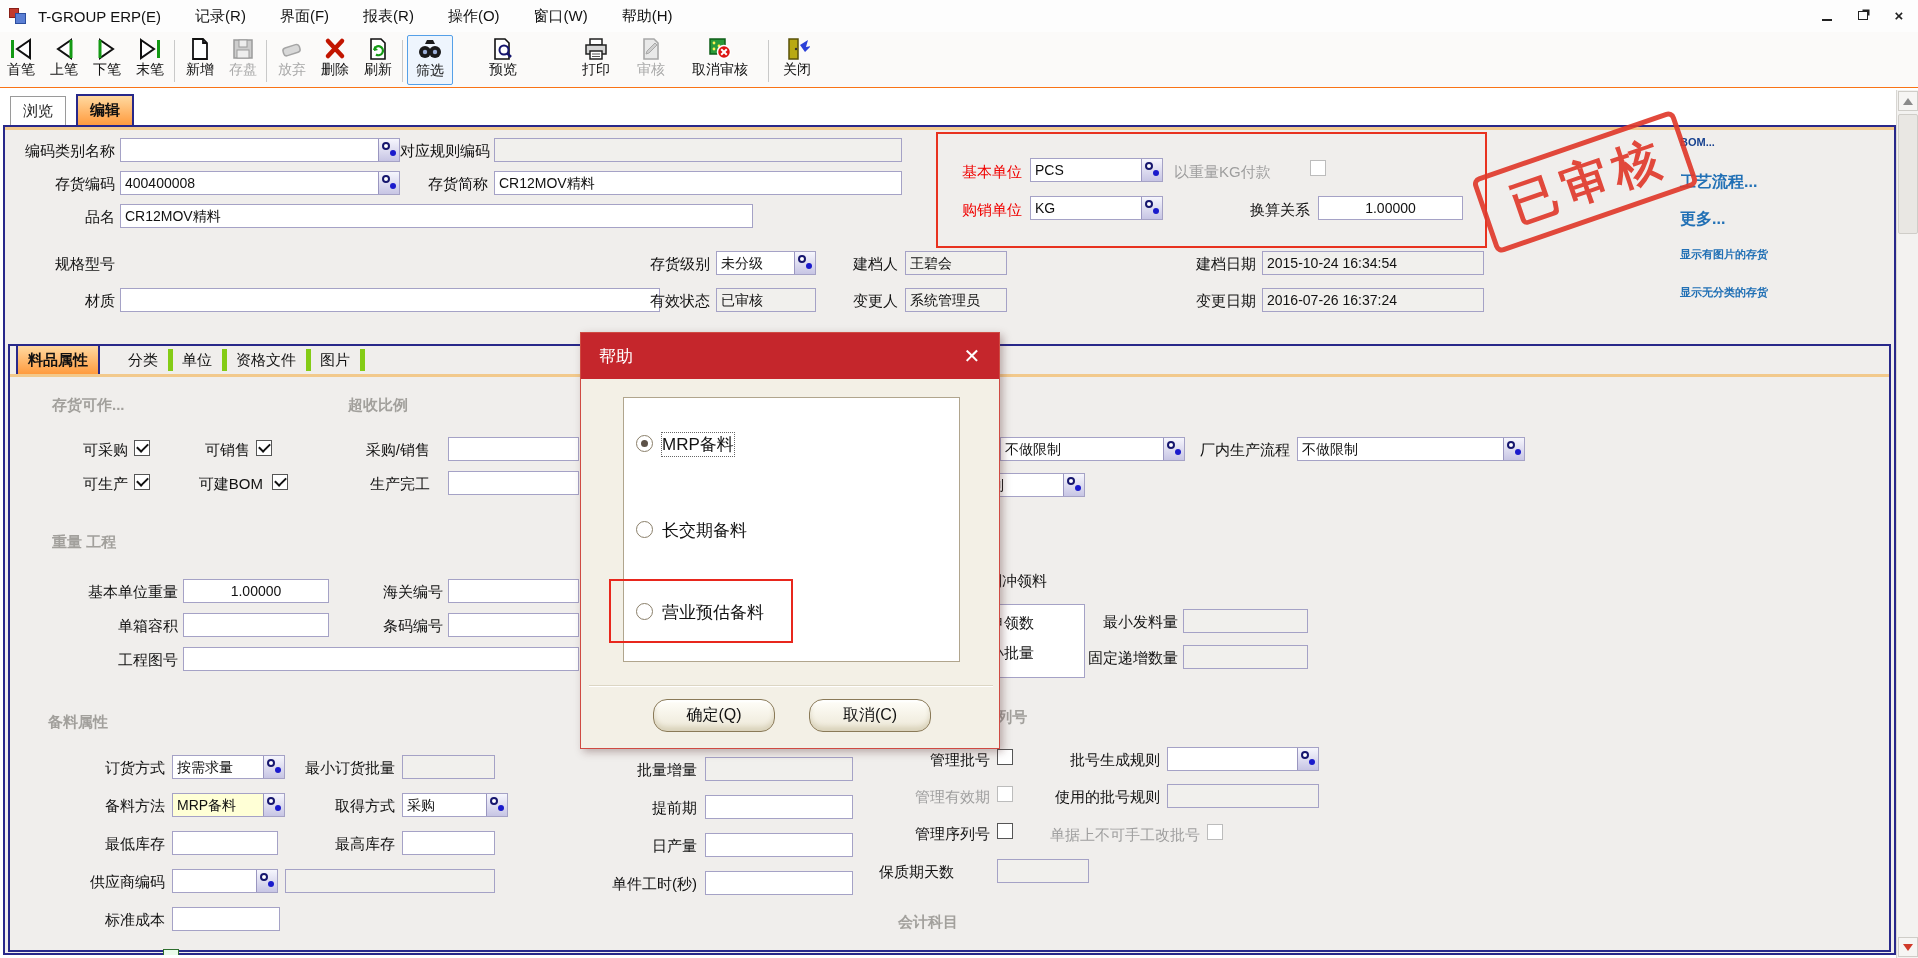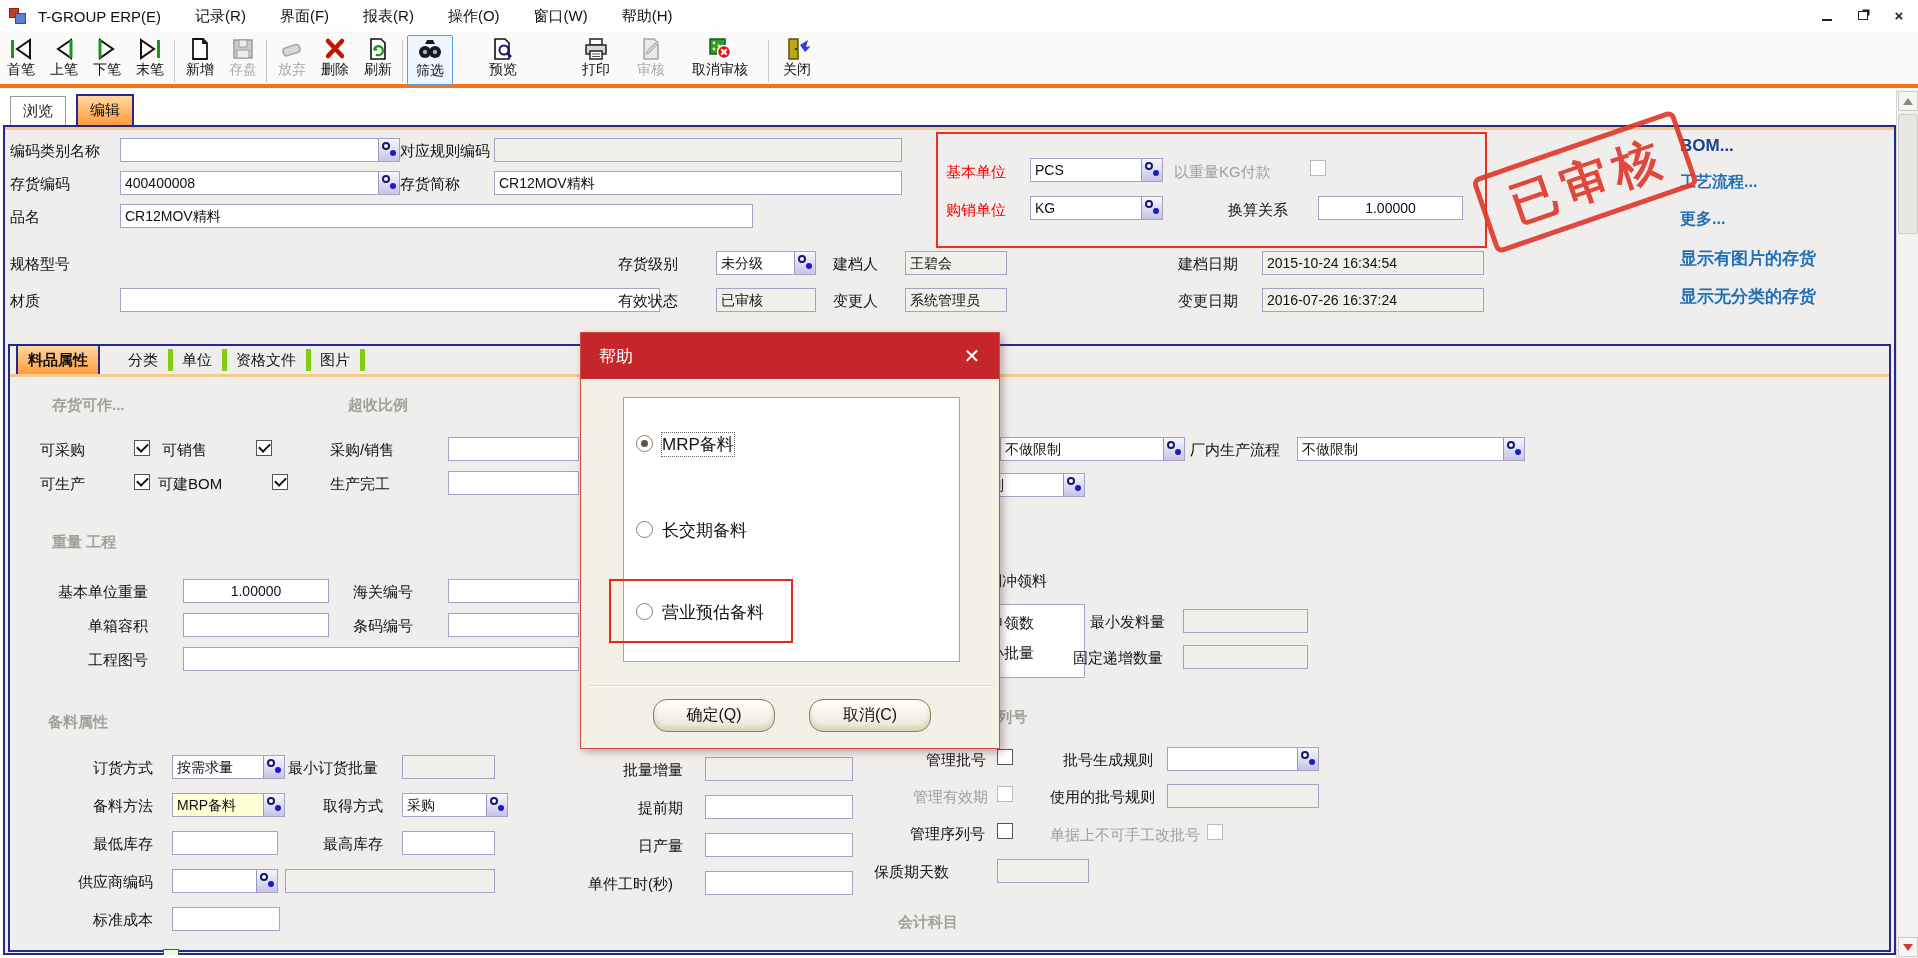--- a/index.html
+++ b/index.html
@@ -10,39 +10,39 @@
 .titlebar{position:absolute;left:0;top:0;width:100%;height:32px;background:#fdfdfd;display:flex;align-items:center}
 .appicon{position:relative;width:20px;height:20px;margin:0 10px 0 8px}
 .appicon .sqa{position:absolute;left:1px;top:2px;width:10px;height:10px;background:#c23a2e;border:1px solid #8a2018}
 .appicon .sqb{position:absolute;left:7px;top:7px;width:11px;height:11px;background:#5b7fd4;border:1px solid #2c4e9e}
 .menuitem{font-size:15px;margin-right:34px;white-space:nowrap;cursor:default}
 .winbtns{position:absolute;right:8px;top:4px;display:flex;gap:14px}
 .wb{width:22px;height:22px;display:flex;align-items:center;justify-content:center;font-size:15px;font-weight:bold;color:#222}
 .wb .minbar{width:10px;height:2px;background:#222;margin-top:10px}
 .wb .restsq{width:10px;height:9px;border:1.5px solid #222;box-shadow:3px -3px 0 -1.5px #222}
 
-.toolbar{position:absolute;left:0;top:32px;width:100%;height:56px;background:#fbfaf9;border-bottom:4px solid #f97316}
+.toolbar{position:absolute;left:0;top:32px;width:100%;height:56px;background:#fbfaf9;border-bottom:1px solid #f97316}
 .tbtn{position:absolute;top:3px;height:50px;display:flex;flex-direction:column;align-items:center;justify-content:flex-start;font-size:14px;white-space:nowrap;cursor:pointer}
 .tbtn .ticon{height:26px;display:flex;align-items:flex-end}
 .tbtn.dis{color:#a9a9a9;cursor:default}
 .tbtn.hl{border:1px solid #55a0e8;background:#eef5fd;border-radius:2px}
 .tsep{position:absolute;top:8px;width:1px;height:42px;background:#c9c9c9}
 
 .vtab{position:absolute;top:96px;height:29px;padding:0 12px;font-size:15px;display:flex;align-items:center;cursor:pointer}
 .vtab.inactive{background:#fff;border:1px solid #9a9a9a;border-bottom:none;color:#222}
-.vtab.active{background:linear-gradient(#ffd9a0,#ff9b3e);border:2px solid #28288a;border-bottom:none;font-weight:normal}
+.vtab.active{background:linear-gradient(#ffd9a0,#ff9b3e);border:2px solid #28288a;border-bottom:none;font-weight:bold}
 
 .outerframe{position:absolute;left:3px;top:125px;width:1893px;height:830px;border:2px solid #28288a;background:#f0eeec}
 .tanline{position:absolute;background:#f2c98c}
 .lowerpanel{position:absolute;left:8px;top:344px;width:1883px;height:608px;border:2px solid #28288a;background:#f0eeec}
 .dtab{position:absolute;top:344px;height:30px;display:flex;align-items:center;padding:0 10px;font-size:15px;cursor:pointer}
 .dtab.active{background:linear-gradient(#ffd9a0,#ff9b3e);border:2px solid #28288a;border-bottom:none;font-weight:bold}
 .dtab.plain{border-right:5px solid #84cc16;height:22px;top:349px}
 
-.lbl{position:absolute;font-size:15px;white-space:nowrap;line-height:22px}
+.lbl{position:absolute;font-size:15px;text-align:right;white-space:nowrap;line-height:22px}
 .lbl.left{text-align:left}
 .lbl.red{color:#f00200}
 .lbl.gray{color:#9e9e9e}
 .sechdr{position:absolute;font-size:15px;font-weight:bold;color:#a2a09c;white-space:nowrap}
 .fld{position:absolute;height:24px;background:#fff;border:1px solid #a5a2c6;font-size:14px;line-height:21px;padding:1px 4px;white-space:nowrap;overflow:hidden}
 .fld.dis{background:#f1f0ed}
 .fld.num{text-align:center}
 .fld.yellow{background:#ffffd6}
 .combo{padding-right:23px}
 .magbtn{position:absolute;right:0;top:0;width:21px;height:100%;background:linear-gradient(#f6f6fd,#c7c5e4);border-left:1px solid #9a96c0;cursor:pointer}
@@ -50,21 +50,21 @@
 .mag2{position:absolute;left:11px;top:11px;width:6px;height:6px;background:#1a1acc;border-radius:50%}
 .cb{position:absolute;width:16px;height:16px;border:1.5px solid #555;background:#fff;cursor:pointer}
 .cb.checked::after{content:"";position:absolute;left:2px;top:2px;width:9px;height:5px;border-left:2px solid #111;border-bottom:2px solid #111;transform:rotate(-45deg)}
 .cb.dis{border-color:#bcbcbc;cursor:default}
 .radio{position:absolute;width:15px;height:15px;border-radius:50%;border:1.5px solid #444;background:#fff;cursor:pointer}
 .radio.sel::after{content:"";position:absolute;inset:3px;background:#222;border-radius:50%}
 .redbox{position:absolute;border:2.5px solid #e8321f;z-index:5;pointer-events:none}
 .stamp{position:absolute;left:1478px;top:142px;width:214px;height:80px;border:5px solid #e03a2c;border-radius:8px;
   transform:rotate(-19deg);display:flex;align-items:center;justify-content:center;z-index:6;
   font-size:47px;font-weight:bold;color:#e03a2c;letter-spacing:7px;opacity:.92;padding-left:7px}
-.link{position:absolute;left:1680px;font-size:17px;font-weight:bold;color:#2170b5;white-space:nowrap;cursor:pointer}
+.link{position:absolute;left:1680px;font-size:11px;font-weight:bold;color:#2170b5;white-space:nowrap;cursor:pointer}
 .link.dark{color:#16418f}
 
 .dialog{position:absolute;left:580px;top:332px;width:420px;height:417px;background:#f3f0e6;border:1px solid #cf4a42;
   box-shadow:3px 3px 8px rgba(80,40,40,.35);z-index:50}
 .dlg-title{position:absolute;left:0;top:0;width:100%;height:46px;background:#c5262c;color:#fff;display:flex;align-items:center;
   padding-left:18px;font-size:17px}
 .dlg-x{position:absolute;right:14px;top:10px;width:26px;height:26px;color:#fff;font-size:20px;display:flex;align-items:center;justify-content:center;cursor:pointer}
 .listbox{position:absolute;left:42px;top:64px;width:337px;height:265px;background:#fff;border:1px solid #b0a58d}
 .dlg-opt{position:absolute;left:55px;font-size:17px;white-space:nowrap}
 .dlg-radio{position:absolute;width:17px;height:17px;border-radius:50%;border:1.5px solid #8a7f6a;background:#fff;cursor:pointer}

